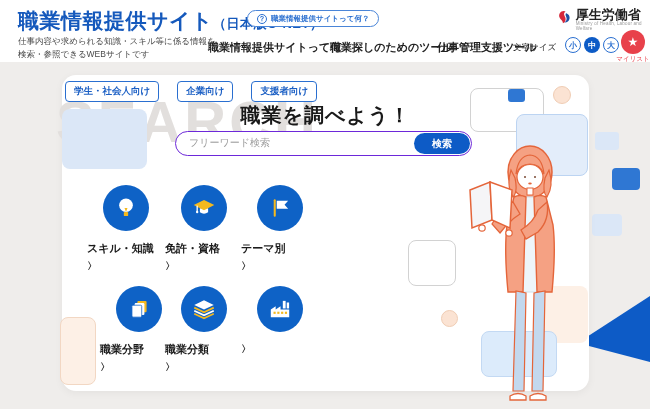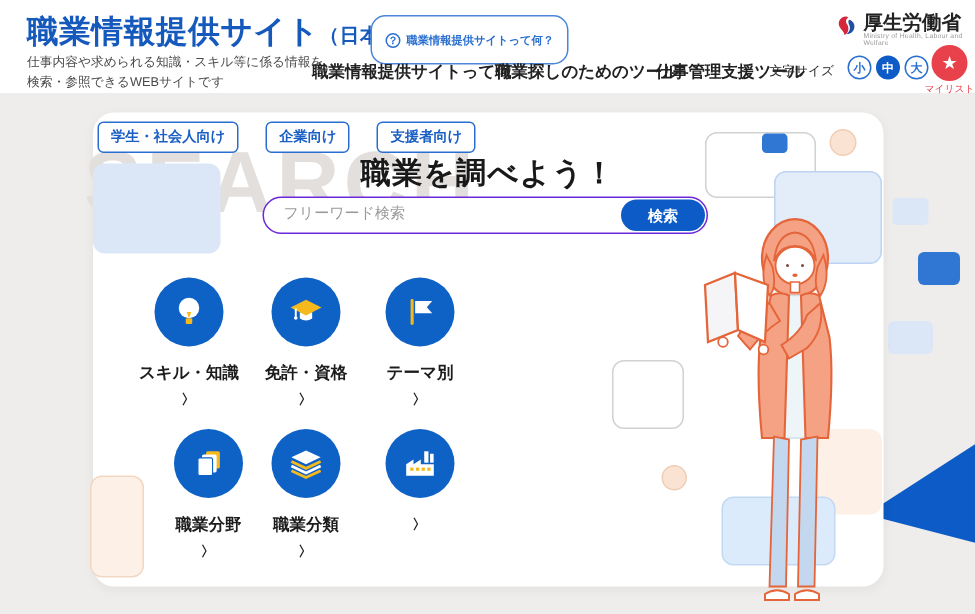--- a/index.html
+++ b/index.html
@@ -6,21 +6,21 @@
   html,body { background:#e9e7e5; }
   .page {
     position:relative; width:650px; height:409px; overflow:hidden;
     background:#efedeb; font-family:"Liberation Sans","DejaVu Sans",sans-serif;
     -webkit-font-smoothing:antialiased;
   }
   
   .header { position:absolute; top:0; left:0; right:0; height:62px; background:#fff; z-index:5; }
   .site-title { position:absolute; left:18px; top:7px; font-size:21px; font-weight:bold; color:#1559bc; letter-spacing:.5px; white-space:nowrap;}
   .site-title .suffix { font-size:13px; font-weight:bold; color:#1559bc; }
-  .help-pill { position:absolute; left:247px; top:10px; height:33px; display:inline-flex; align-items:center; gap:4px;
+  .help-pill { position:absolute; left:247px; top:10px; height:17px; display:inline-flex; align-items:center; gap:4px;
     border:1px solid #4a85d8; border-radius:10px; padding:0 9px; color:#2a6fd0; font-size:7.5px; font-weight:bold; background:#fff; cursor:pointer; white-space:nowrap;}
   .help-q { width:10px; height:10px; border:1px solid #2a6fd0; border-radius:50%; display:flex; align-items:center; justify-content:center; font-size:7px; font-weight:bold; }
   .subtitle { position:absolute; left:18px; top:35px; font-size:8.5px; color:#4a4a4a; line-height:1.55; }
   .nav-item { position:absolute; top:40px; font-size:11px; font-weight:bold; color:#222; cursor:pointer; white-space:nowrap;}
   .nav-1 { left:208px; } .nav-2 { left:330px; } .nav-3 { left:437px; }
   .fs-label { position:absolute; left:513px; top:42px; font-size:8.5px; color:#222; white-space:nowrap;}
   .fs-circle { position:absolute; top:37px; width:16px; height:16px; border-radius:50%; font-size:8px; font-weight:bold;
     display:flex; align-items:center; justify-content:center; cursor:pointer; }
   .fs-outline { border:1px solid #2a6fd0; color:#2a6fd0; background:#fff; }
   .fs-selected { background:#0d5bc6; color:#fff; }
@@ -45,21 +45,21 @@
   .tab { border:1.5px solid #2a6fd0; color:#1b5fc4; border-radius:4px; background:#fff;
     font-size:9.5px; font-weight:bold; padding:3px 8px; cursor:pointer; white-space:nowrap; }
   .heading { position:absolute; left:62px; top:102px; width:527px; text-align:center;
     font-size:20px; font-weight:bold; color:#191919; letter-spacing:1px; z-index:3; }
   .searchbar { position:absolute; left:175px; top:131px; width:297px; height:25px; z-index:3; }
   .search-input { width:100%; height:100%; border:1px solid #6d28d9; border-radius:13px; padding:0 60px 0 13px;
     font-size:10px; color:#333; outline:none; font-family:Liberation Mono, monospace; background:#fff; }
   .search-input::placeholder { color:#9a9a9a; }
   .search-btn { position:absolute; right:2px; top:2px; width:56px; height:21px; border:none; border-radius:11px;
     background:#0d5bc6; color:#fff; font-size:10px; font-weight:bold; cursor:pointer; font-family:Liberation Serif, serif; }
-  .cat { position:absolute; width:78px; text-align:center; z-index:3; cursor:pointer;font-family:Liberation Mono, monospace; }
+  .cat { position:absolute; width:78px; z-index:3; cursor:pointer;font-family:Liberation Mono, monospace; }
   .cat-circle { width:46px; height:46px; border-radius:50%; background:#0e62c6; margin:0 auto 10px;
     display:flex; align-items:center; justify-content:center; }
   .cat-label { font-size:11px; font-weight:bold; color:#1c1c1c; white-space:nowrap; }
   .cat-chev { margin-top:3px; font-size:11px; font-weight:bold; color:#1c1c1c; transform:scaleY(.85); }
   .c1 { left:87px; top:185px; } .c2 { left:165px; top:185px; } .c3 { left:241px; top:185px; }
   .c4 { left:100px; top:286px; } .c5 { left:165px; top:286px; } .c6 { left:241px; top:286px; }
   .woman { position:absolute; left:468px; top:140px; z-index:4; }
 </style>
 </head>
 <body>

